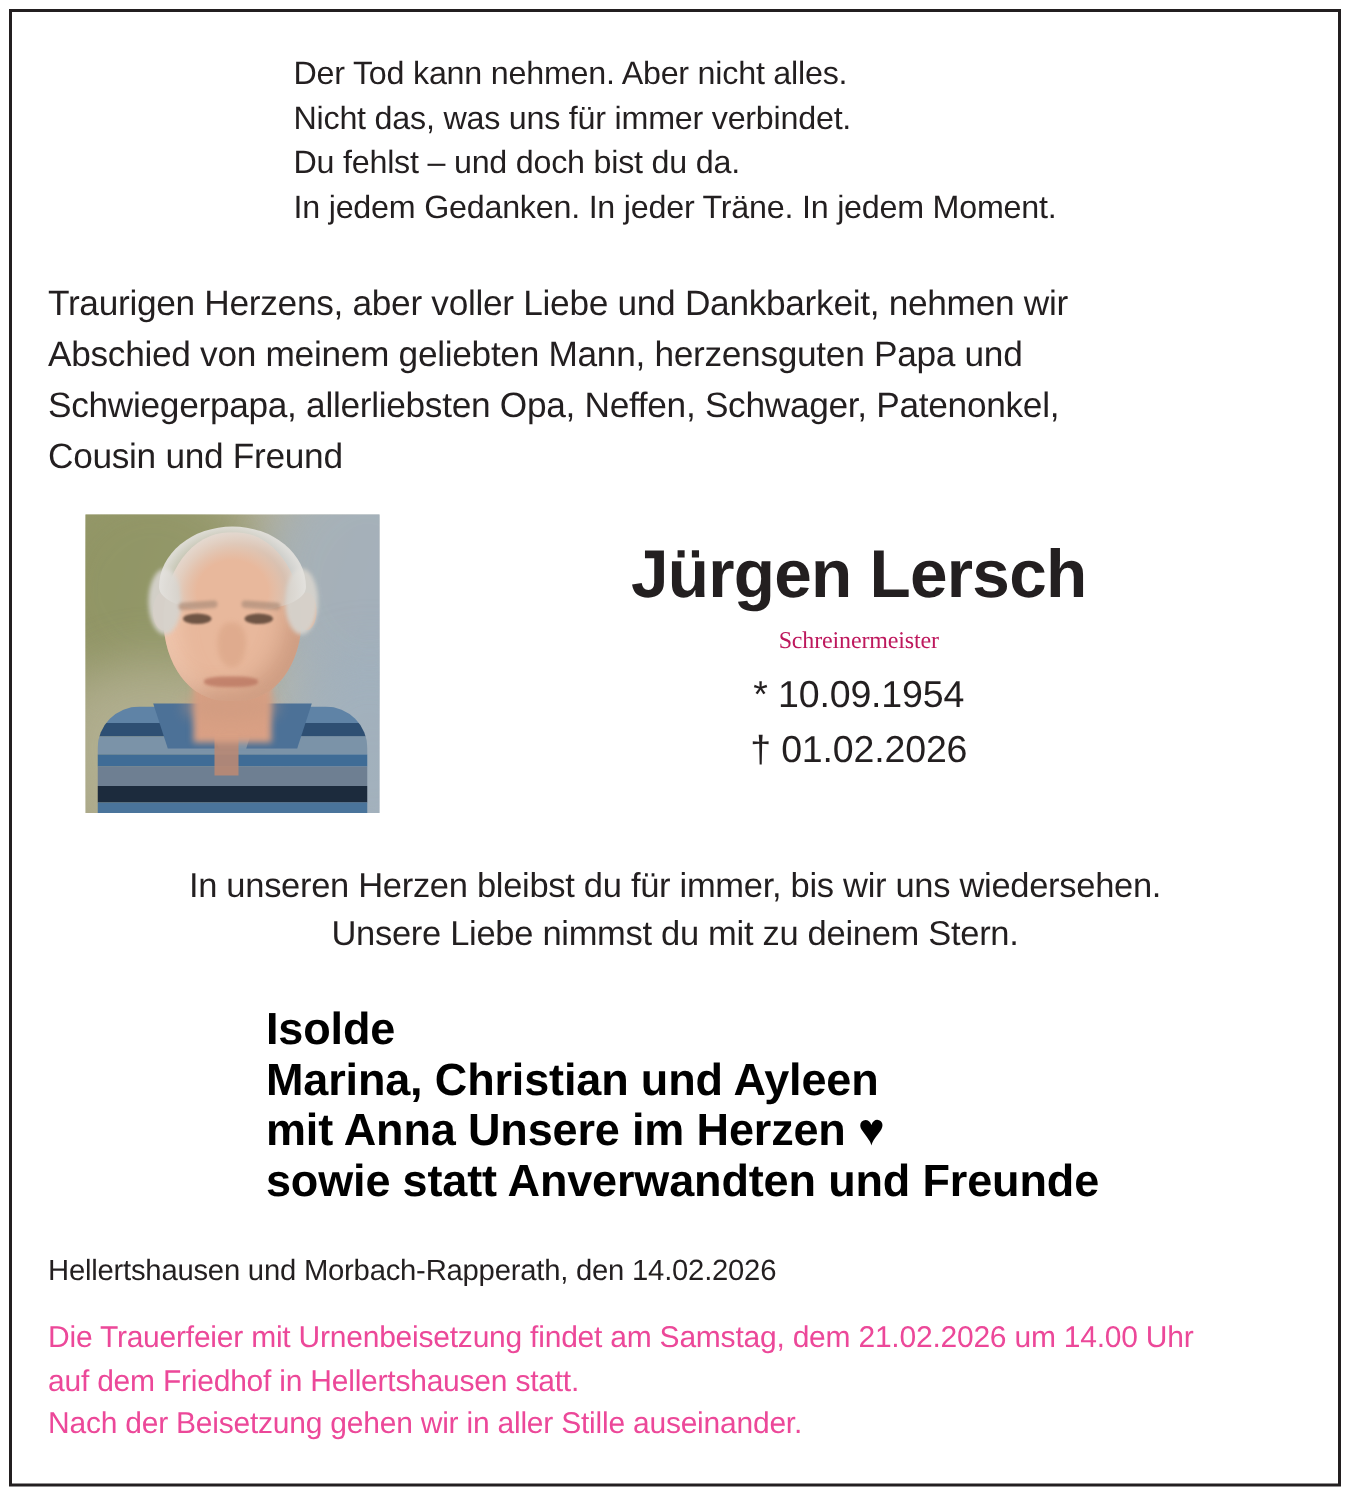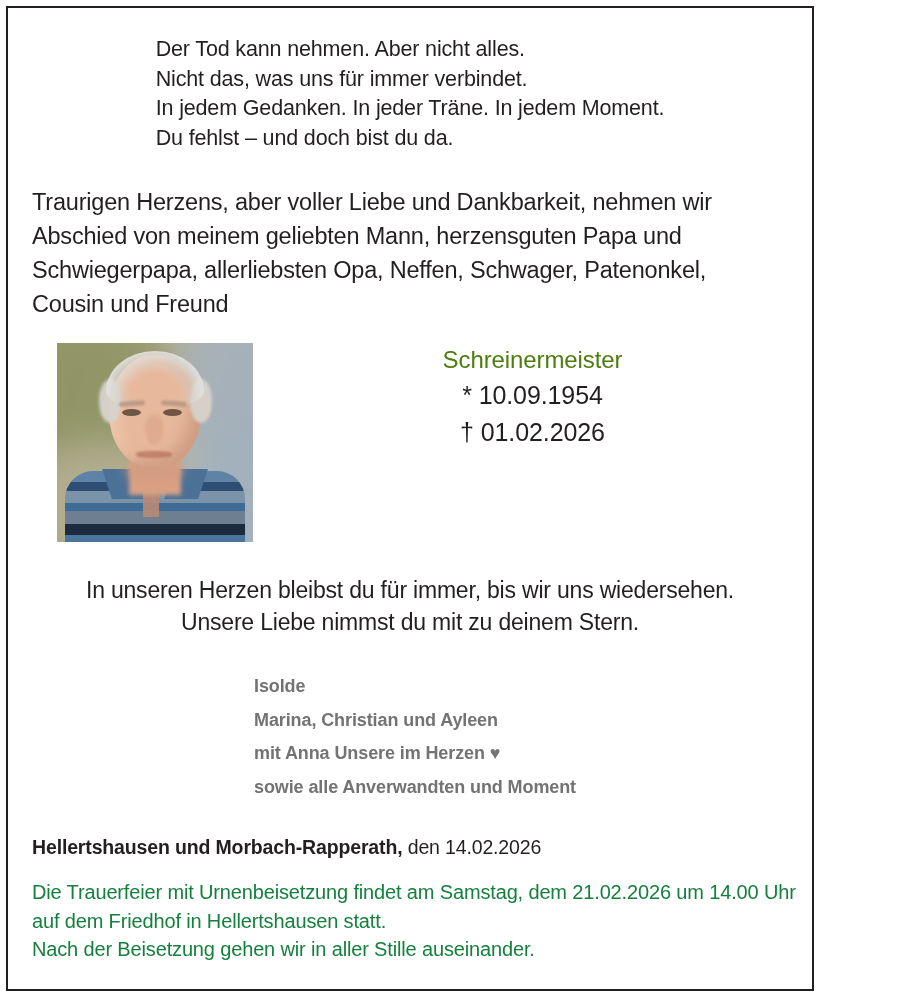--- a/index.html
+++ b/index.html
@@ -14,21 +14,21 @@
     font-family: "Liberation Sans", sans-serif;
     color: #231f20;
     -webkit-font-smoothing: antialiased;
   }
 
   
   .notice {
     position: absolute;
     left: 6px;
     top: 6px;
-    width: 808px;
+    width: 888px;
     height: 985px;
     box-sizing: border-box;
     border: 2px solid #231f20;
     background: #ffffff;
     overflow: hidden;
   }
 
   
   .poem {
     margin: 0;
@@ -255,24 +255,25 @@
   }
   .name {
     font-size: 45px;
     font-weight: bold;
     line-height: 56px;
     letter-spacing: -0.5px;
     color: #231f20;
     margin-top: 12px;
   }
   .profession {
-    font-size: 24px;
+    font-size: 16px;
     line-height: 34px;
     letter-spacing: -0.1px;
-    color: #4d7c0f;
+    color: #be185d;
+    font-family: Liberation Serif, serif;
   }
   .date-line {
     font-size: 25px;
     line-height: 37px;
     letter-spacing: -0.1px;
     color: #231f20;
   }
 
   
   .verse {
@@ -292,62 +293,62 @@
   .family {
     padding: 32px 0 0 0;
     text-align: center;
   }
   .family-inner {
     display: inline-block;
     text-align: left;
     margin-left: 10px;
   }
   .family-line {
-    font-size: 18px;
+    font-size: 30px;
     font-weight: bold;
     line-height: 33.5px;
     letter-spacing: -0.1px;
-    color: #737373;
+    color: #000000;
     white-space: pre;
   }
 
   
   .place-date {
     padding: 30px 0 0 24px;
     font-size: 19.5px;
     line-height: 26px;
     letter-spacing: -0.15px;
     color: #231f20;
   }
-  .place-date .place { font-weight: bold; }
+  .place-date .place { font-weight: normal; }
   .place-date .date { font-weight: normal; }
 
   
   .funeral {
     padding: 18px 24px 0 24px;
   }
   .funeral-line {
     font-size: 20px;
     line-height: 28.5px;
     letter-spacing: -0.15px;
-    color: #15803d;
+    color: #ec4899;
     white-space: pre;
   }
 </style>
 </head>
 <body>
 
 <div class="notice">
 
   <div class="poem">
     <div class="poem-inner">
       <div class="poem-line">Der Tod kann nehmen. Aber nicht alles.</div>
       <div class="poem-line">Nicht das, was uns für immer verbindet.</div>
+      <div class="poem-line">Du fehlst – und doch bist du da.</div>
       <div class="poem-line">In jedem Gedanken. In jeder Träne. In jedem Moment.</div>
-      <div class="poem-line">Du fehlst – und doch bist du da.</div>
     </div>
   </div>
 
   <div class="intro">
     <div class="intro-line">Traurigen Herzens, aber voller Liebe und Dankbarkeit, nehmen wir</div>
     <div class="intro-line">Abschied von meinem geliebten Mann, herzensguten Papa und</div>
     <div class="intro-line">Schwiegerpapa, allerliebsten Opa, Neffen, Schwager, Patenonkel,</div>
     <div class="intro-line">Cousin und Freund</div>
   </div>
 
@@ -382,38 +383,39 @@
       <div class="hair"></div>
       <div class="brow l"></div>
       <div class="brow r"></div>
       <div class="eye l"></div>
       <div class="eye r"></div>
       <div class="nose"></div>
       <div class="mouth"></div>
     </div>
 
     <div class="name-block">
+      <div class="name">Jürgen Lersch</div>
       <div class="profession">Schreinermeister</div>
       <div class="date-line">* 10.09.1954</div>
       <div class="date-line">† 01.02.2026</div>
     </div>
 
   </div>
 
   <div class="verse">
     <div class="verse-line">In unseren Herzen bleibst du für immer, bis wir uns wiedersehen.</div>
     <div class="verse-line">Unsere Liebe nimmst du mit zu deinem Stern.</div>
   </div>
 
   <div class="family">
     <div class="family-inner">
       <div class="family-line">Isolde</div>
       <div class="family-line">Marina, Christian und Ayleen</div>
       <div class="family-line">mit Anna Unsere im Herzen ♥</div>
-      <div class="family-line">sowie alle Anverwandten und Moment</div>
+      <div class="family-line">sowie statt Anverwandten und Freunde</div>
     </div>
   </div>
 
   <div class="place-date">
     <span class="place">Hellertshausen und Morbach-Rapperath,</span><span class="date"> den 14.02.2026</span>
   </div>
 
   <div class="funeral">
     <div class="funeral-line">Die Trauerfeier mit Urnenbeisetzung findet am Samstag, dem 21.02.2026 um 14.00 Uhr</div>
     <div class="funeral-line">auf dem Friedhof in Hellertshausen statt.</div>

